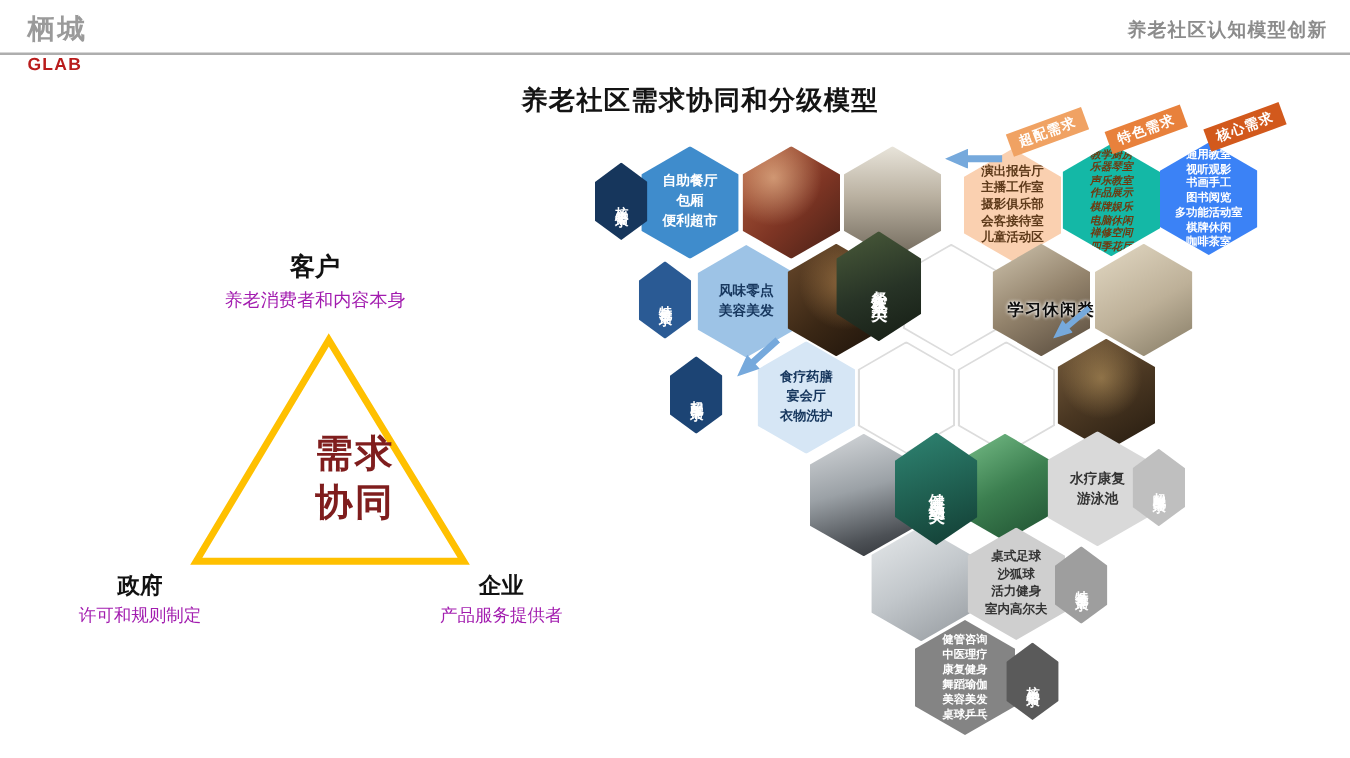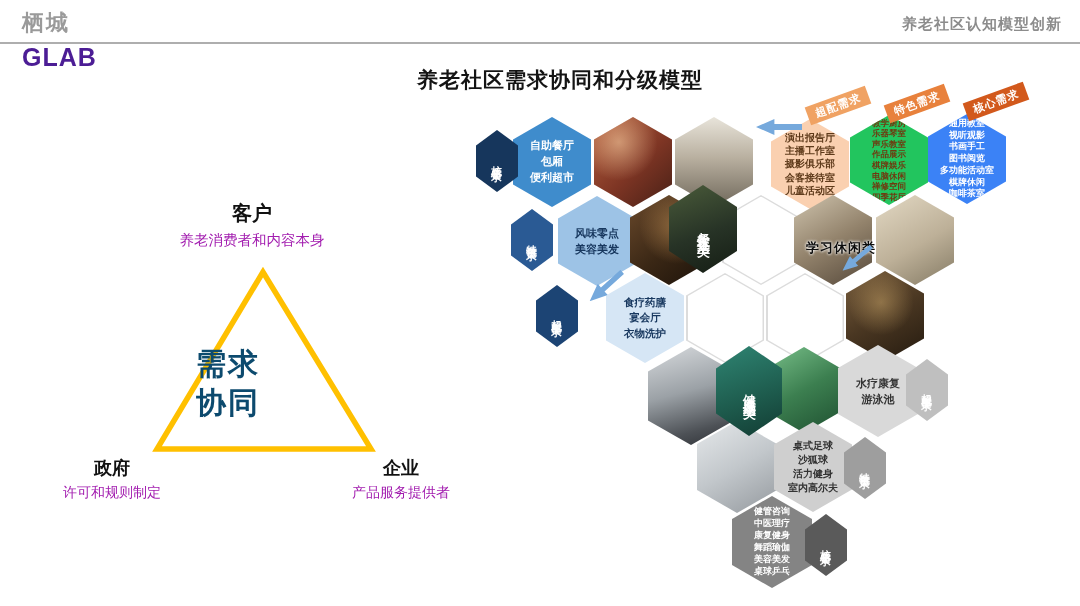--- a/index.html
+++ b/index.html
@@ -2,30 +2,30 @@
 <html><head>
 <meta charset="utf-8">
 <style>
   html,body{margin:0;padding:0;background:#fff;}
   .slide{position:relative;width:1080px;height:606px;background:#fff;overflow:hidden;
          font-family:"Liberation Sans","DejaVu Sans",sans-serif;}
 
   
   .logo{position:absolute;left:22px;top:8px;display:flex;align-items:baseline;gap:5px;flex-direction:column;}
   .logo-cn{font-size:22px;font-weight:700;color:#9a9a9a;letter-spacing:2px;}
-  .logo-en{font-size:25px;font-weight:800;color:#4c1d95;letter-spacing:1px;}
+  .logo-en{font-size:14px;font-weight:800;color:#b91c1c;letter-spacing:1px;}
   .topic{position:absolute;right:18px;top:15px;font-size:15px;font-weight:700;color:#8c8c8c;letter-spacing:1px;}
   .divider{position:absolute;left:0;right:0;top:42px;height:2px;background:#aeaeae;}
   .slide-title{position:absolute;left:330px;top:66px;width:460px;text-align:center;
                font-size:21px;font-weight:800;color:#141414;letter-spacing:1px;}
 
   
   .tri-svg{position:absolute;left:150px;top:262px;}
-  .tri-center{position:absolute;left:196px;top:344px;width:120px;text-align:left;
-              font-size:30px;font-weight:800;color:#0c4a6e;line-height:1.3;letter-spacing:2px;white-space:pre-line;}
+  .tri-center{position:absolute;left:196px;top:344px;width:120px;text-align:right;
+              font-size:30px;font-weight:800;color:#7f1d1d;line-height:1.3;letter-spacing:2px;white-space:pre-line;}
   .vertex{position:absolute;text-align:center;}
   .vertex .vl{font-weight:800;color:#111;text-align:center;}
   .vertex .vd{color:#a21caf;margin-top:4px;}
   .vx-top{left:157px;top:200px;width:190px;}
   .vx-top .vl{font-size:20px;}  .vx-top .vd{font-size:14.5px;}
   .vx-left{left:32px;top:456px;width:160px;}
   .vx-left .vl{font-size:18px;} .vx-left .vd{font-size:14px;}
   .vx-right{left:321px;top:456px;width:160px;}
   .vx-right .vl{font-size:18px;} .vx-right .vd{font-size:14px;}
 
@@ -34,21 +34,21 @@
        display:flex;align-items:center;justify-content:center;text-align:center;
        white-space:pre-line;z-index:2;}
   .hex.empty{background:#dcdcdc;z-index:1;}
   .hex.empty::after{content:"";position:absolute;inset:1.5px;background:#fff;
        clip-path:polygon(50% 0%,100% 25%,100% 75%,50% 100%,0% 75%,0% 25%);}
 
   .c-dining-core{background:#3F8CCC;color:#fff;font-size:11px;font-weight:700;line-height:1.45;}
   .c-dining-special{background:#9DC3E6;color:#17375E;font-size:11px;font-weight:700;line-height:1.5;}
   .c-dining-super{background:#D6E6F5;color:#17375E;font-size:10.5px;font-weight:700;line-height:1.45;}
   .c-learning-super{background:#FAD0B0;color:#5E3A1A;font-size:10px;font-weight:700;line-height:1.32;}
-  .c-learning-special{background:#22c55e;color:#6E3A10;font-size:8.5px;font-weight:700;line-height:1.25;}
+  .c-learning-special{background:#14b8a6;color:#6E3A10;font-size:8.5px;font-weight:700;line-height:1.25;font-style:italic;}
   .c-learning-core{background:#3b82f6;color:#fff;font-size:9px;font-weight:700;line-height:1.3;}
   .c-sport-super{background:#D9D9D9;color:#333;font-size:11px;font-weight:700;line-height:1.5;}
   .c-sport-special{background:#CFCFCF;color:#333;font-size:10px;font-weight:700;line-height:1.4;}
   .c-sport-core{background:#848484;color:#fff;font-size:9px;font-weight:700;line-height:1.32;}
 
   .cat{writing-mode:vertical-rl;color:#fff;font-weight:700;font-size:13px;letter-spacing:3px;z-index:5;}
   .cat-dining{background:linear-gradient(160deg,#4a5b3a,#273326 55%,#151d14);}
   .cat-sport{background:linear-gradient(160deg,#2f8573,#1d5a4c 60%,#123c33);}
   .cat-learning-label{position:absolute;z-index:6;color:#0d0d0d;font-weight:800;font-size:13px;
        letter-spacing:1px;text-shadow:0 0 3px #fff,0 0 3px #fff;}

